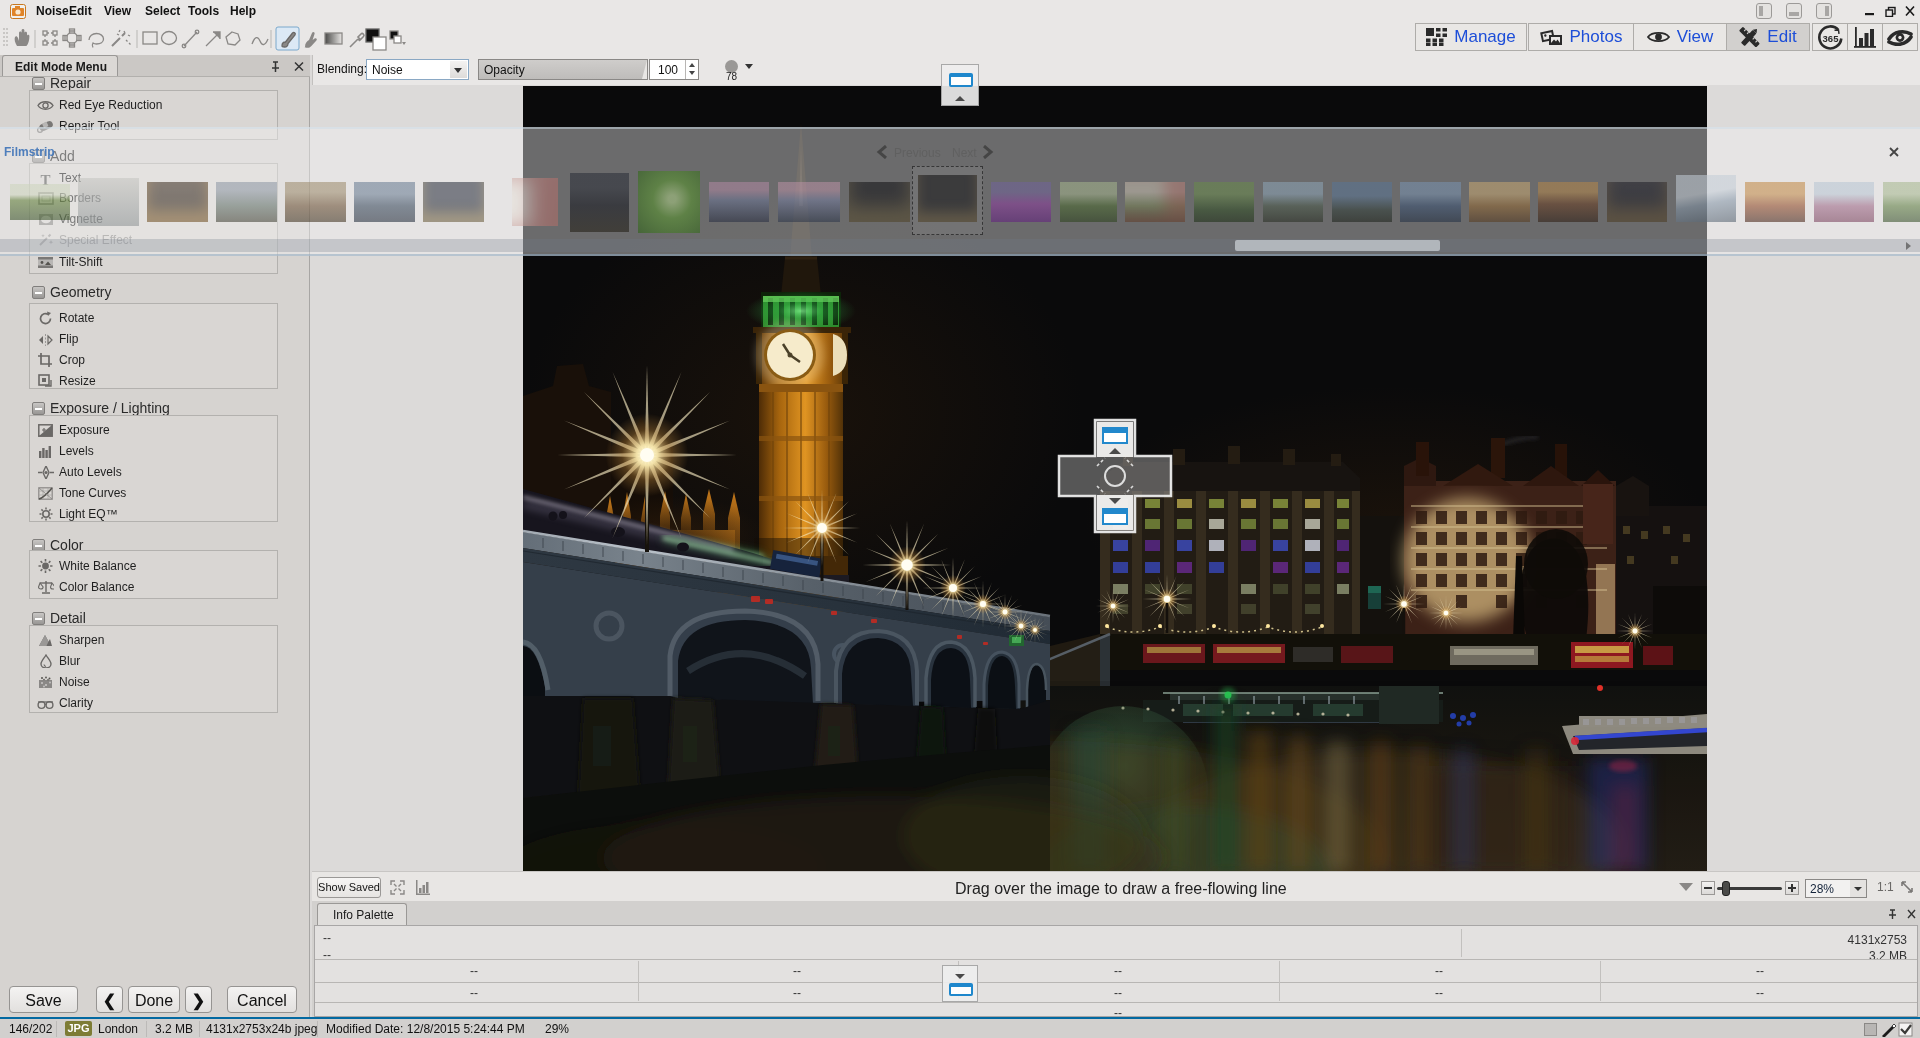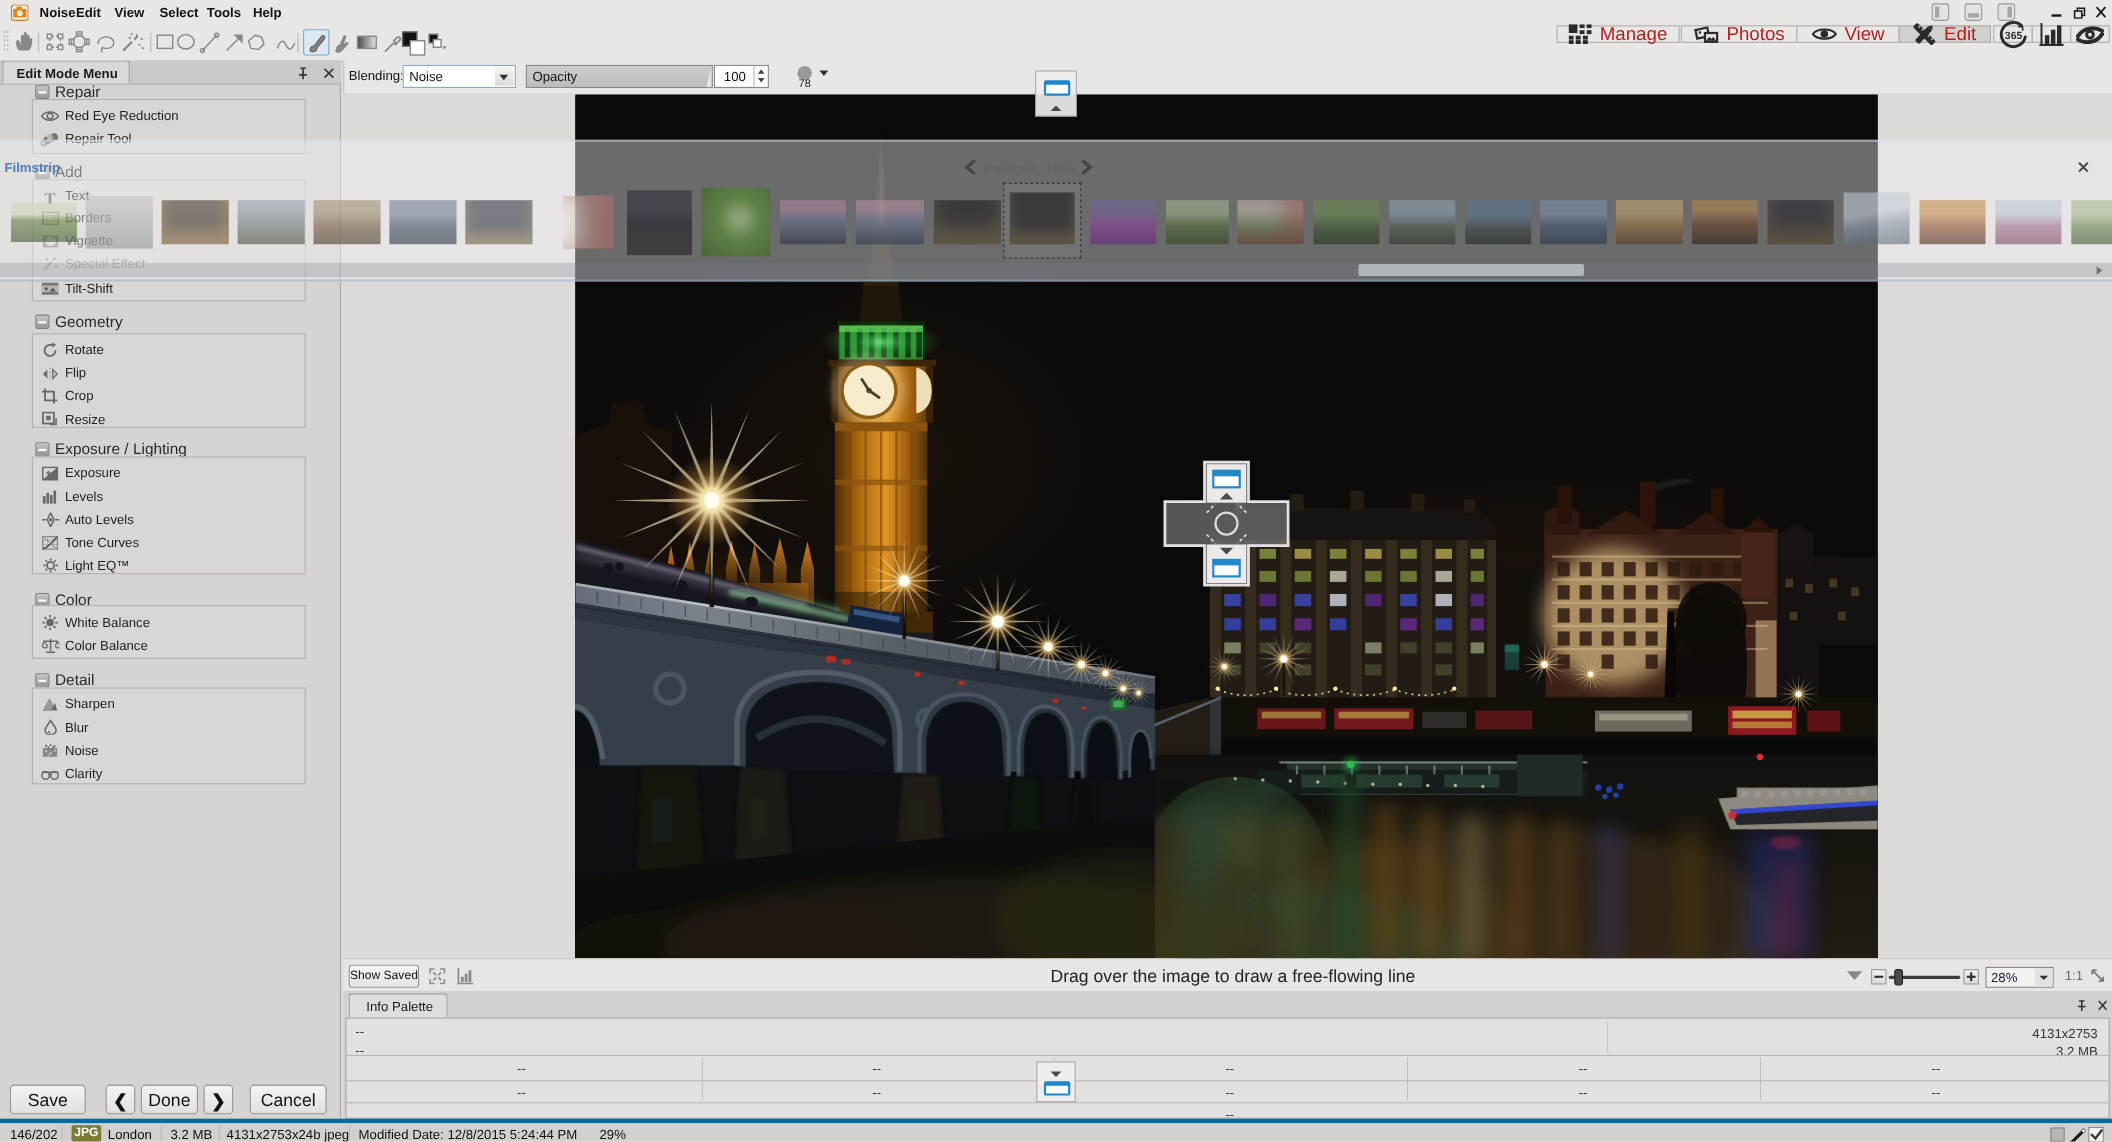--- a/index.html
+++ b/index.html
@@ -10,21 +10,21 @@
 
   
   .titlebar { left:0; top:0; width:1920px; height:22px; background:#e9e7e6; }
   .menuitem { position:absolute; top:4px; font-size:12px; color:#111; font-weight:700; }
   .apptitle { position:absolute; top:4px; left:860px; width:200px; text-align:center; font-size:12px; color:#222;margin-top:28px; }
   .panebtn { position:absolute; top:3px; width:16px; height:16px; border:1px solid #9c9a98; border-radius:3px; background:#e4e2e0; }
   .panebtn > div { position:absolute; background:#a8a6a4; }
 
   
   .toolbar1 { left:0; top:22px; width:1920px; height:33px; background:#e9e7e6; }
-  .modebtn { position:absolute; top:1px; height:16px; border:1px solid #aeaca9; background:#e9e7e5; color:#b91c1c; font-size:17px; display:flex; align-items:center; justify-content:center; gap:7px; }
+  .modebtn { position:absolute; top:1px; height:28px; border:1px solid #aeaca9; background:#e9e7e5; color:#1d4ed8; font-size:17px; display:flex; align-items:center; justify-content:center; gap:7px; }
   .modebtn svg { display:block; }
 
   
   .blendbar { left:312px; top:55px; width:1608px; height:30px; background:#e9e7e6; border-left:1px solid #c2c0be; }
 
   
   .leftpanel { left:0; top:55px; width:310px; height:962px; background:#d6d3d0; border-right:1px solid #a8a6a4; }
   .emm-tab { position:absolute; left:2px; top:0px; width:116px; height:21px; background:#dbd8d5; border:1px solid #9a9896; border-bottom:none; border-radius:3px 3px 0 0; font-size:12px; font-weight:700; color:#1a1a1a; padding:4px 0 0 12px; }
   .emm-rest { position:absolute; left:0; top:0; width:310px; height:22px; background:#cbc8c5; border-bottom:1px solid #b2b0ad; }
   .sechead { position:absolute; left:32px; font-size:14px; color:#2a2a2a; }
@@ -42,21 +42,21 @@
   
   .showbar { left:312px; top:871px; width:1608px; height:30px; background:#e8e6e4; border-top:1px solid #c8c6c4; }
 
   
   .infopal { left:312px; top:901px; width:1608px; height:116px; background:#d2d0ce; }
   .ip-tab { position:absolute; left:5px; top:2px; width:90px; height:22px; background:#e0dedc; border:1px solid #9a9896; border-bottom:none; border-radius:3px 3px 0 0; font-size:12px; color:#1a1a1a; padding:4px 0 0 15px; }
   .ip-body { position:absolute; left:2px; top:24px; width:1604px; height:92px; background:#e3e1e0; border:1px solid #a8a6a6; }
   .dd { font-size:12px; color:#333; }
 
   
-  .statusbar { left:0; top:1017px; width:1920px; height:21px; background:#d2d0ce; border-top:4px solid #0369a1; font-size:12px; color:#111; }
+  .statusbar { left:0; top:1017px; width:1920px; height:21px; background:#d2d0ce; border-top:2px solid #0369a1; font-size:12px; color:#111; }
   .statusbar span { position:absolute; top:3px; }
   .sdiv { position:absolute; top:2px; width:1px; height:16px; background:#bcbab8; }
 
   
   .filmstrip { left:0; top:127px; width:1920px; height:129px; background:rgba(244,244,244,0.42); border-top:2px solid rgba(205,220,232,0.5); border-bottom:2px solid rgba(145,170,192,0.55); }
   .fs-thumb { position:absolute; opacity:0.55; }
   .fs-txt { position:absolute; font-size:12px; }
 
   
   .guide { background:rgba(238,238,238,0.92); border:1px solid rgba(150,150,150,0.8); }

